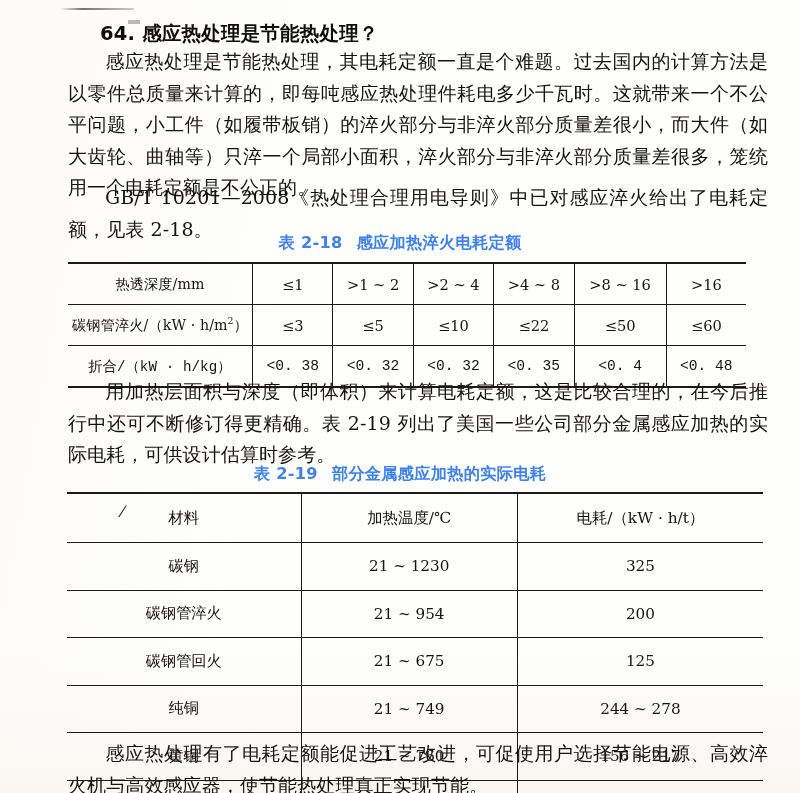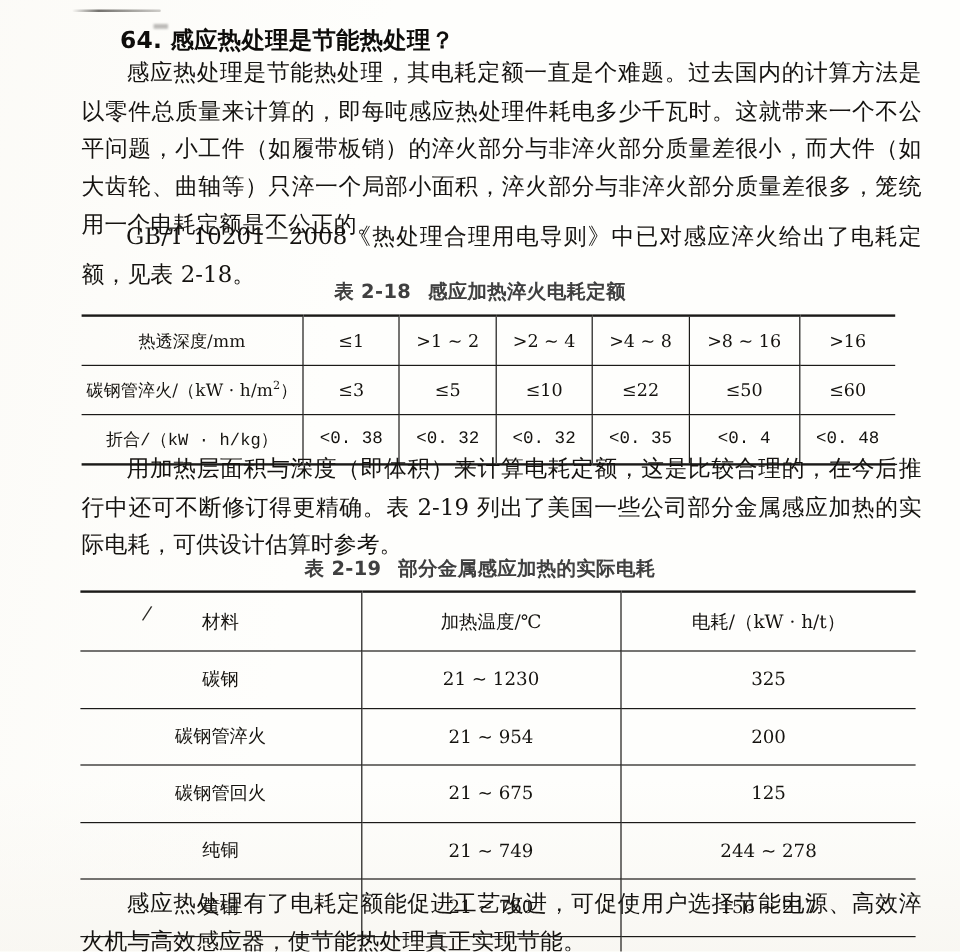--- a/index.html
+++ b/index.html
@@ -79,21 +79,21 @@
 
   .tbl-title {
     position: absolute;
     width: 800px;
     left: 0;
     text-align: center;
     font-size: 16.2px;
     font-weight: bold;
     font-family: "DejaVu Sans", "Liberation Sans", sans-serif;
     letter-spacing: 0.3px;
-    color: #404040;
+    color: #3b82f6;
   }
   .tbl-title .tnum { margin-right: 14px; }
 
   table.dt {
     position: absolute;
     border-collapse: collapse;
     font-size: 14.6px;
     color: #15130f;
     font-family: "DejaVu Serif", "Liberation Serif", serif;
   }

